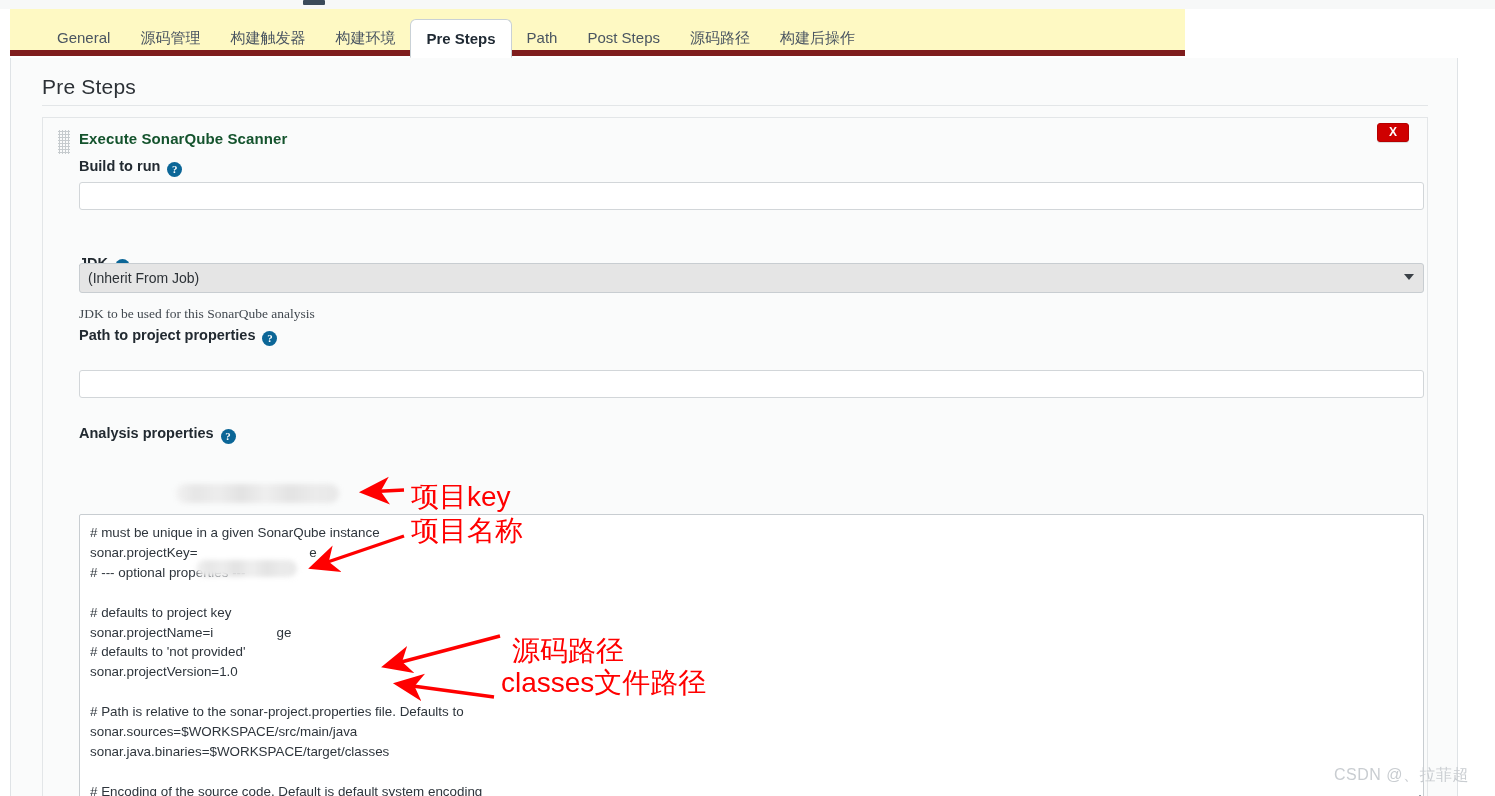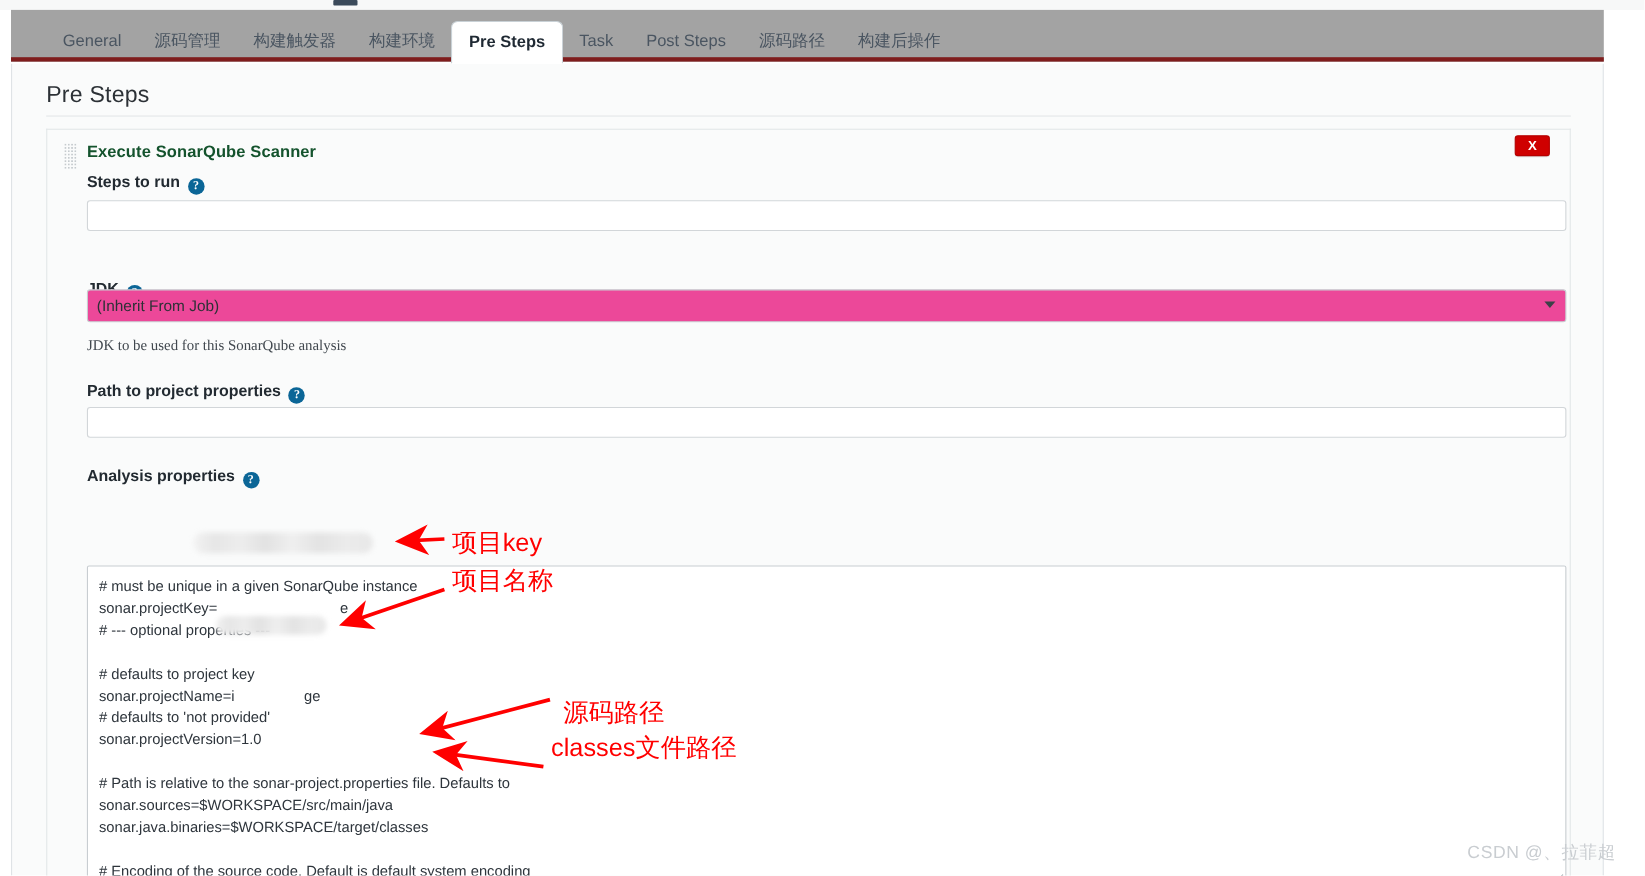--- a/index.html
+++ b/index.html
@@ -34,24 +34,24 @@
     left: 303px; top: 0px;
     width: 22px; height: 5px;
     background: #3b4a5a;
     border-radius: 1px;
   }
 
   
   .tabbar {
     position: absolute;
     left: 10px; top: 9px;
-    width: 1448px;
+    width: 1175px;
     height: 47px;
-    background: #a3a3a3;
-    border-bottom: 4px solid #7f1d1d;
+    background: #fef9c3;
+    border-bottom: 6px solid #7f1d1d;
     box-sizing: border-box;
   }
   .tabs {
     position: absolute;
     left: 32px; top: 8px;
     display: flex;
     align-items: flex-end;
     height: 39px;
   }
   .tab {
@@ -184,21 +184,21 @@
     box-sizing: border-box;
     font-size: 14px;
     color: #333;
     padding: 0 8px;
     font-family: "Liberation Sans", sans-serif;
     outline: none;
   }
   select.sel-input {
     position: absolute;
     height: 30px;
-    background: #ec4899;
+    background: #e5e5e5;
     border: 1px solid #c8cdd1;
     border-radius: 3px;
     box-sizing: border-box;
     font-size: 14px;
     color: #2c3136;
     padding: 0 8px;
     font-family: "Liberation Sans", sans-serif;
     outline: none;
     -webkit-appearance: none;
     appearance: none;
@@ -261,21 +261,21 @@
   
   .anno-layer {
     position: absolute;
     left: 0; top: 0;
     width: 1495px; height: 796px;
     pointer-events: none;
   }
   .anno-text {
     position: absolute;
     color: #ff0000;
-    font-size: 23px;
+    font-size: 28px;
     white-space: nowrap;
     font-family: "Liberation Sans", sans-serif;
   }
 
   
   .redact {
     position: absolute;
     border-radius: 9px;
     background: linear-gradient(90deg,#f2f2f2 0%,#e6e6e6 12%,#ededed 26%,#e2e2e2 40%,#efefef 55%,#e3e3e3 70%,#ebebeb 85%,#e8e8e8 100%);
     filter: blur(2.6px);
@@ -300,55 +300,55 @@
     <div class="top-nub"></div>
   </div>
 
   <div class="tabbar">
     <div class="tabs">
       <div class="tab">General</div>
       <div class="tab">源码管理</div>
       <div class="tab">构建触发器</div>
       <div class="tab">构建环境</div>
       <div class="tab active">Pre Steps</div>
-      <div class="tab">Task</div>
+      <div class="tab">Path</div>
       <div class="tab">Post Steps</div>
       <div class="tab">源码路径</div>
       <div class="tab">构建后操作</div>
     </div>
   </div>
 
   <div class="body-area">
 
     <div class="section-title">Pre Steps</div>
     <div class="section-rule"></div>
 
     <div class="builder">
 
       <div class="grip"></div>
       <div class="builder-title">Execute SonarQube Scanner</div>
       <div class="close-btn">X</div>
 
       <div class="field-label" style="left:36px; top:40px;">
-        <span>Steps to run</span><span class="help-icon">?</span>
+        <span>Build to run</span><span class="help-icon">?</span>
       </div>
       <input class="text-input" style="left: 36px; top: 64px; width: 1345px;" value="">
 
       <div class="field-label" style="left:36px; top:137px;">
         <span>JDK</span><span class="help-icon">?</span>
       </div>
       <div class="sel-wrap" style="left:36px; top:145px; width:1345px; height:30px;">
         <select class="sel-input" style="left:0; top:0; width:1345px;">
           <option>(Inherit From Job)</option>
         </select>
         <div class="sel-chevron"></div>
       </div>
       <div class="help-text" style="left:36px; top:188px;">JDK to be used for this SonarQube analysis</div>
 
-      <div class="field-label" style="left:36px; top:230px;">
+      <div class="field-label" style="left:36px; top:209px;">
         <span>Path to project properties</span><span class="help-icon">?</span>
       </div>
       <input class="text-input" style="left: 36px; top: 252px; width: 1345px;" value="">
 
       <div class="field-label" style="left:36px; top:307px;">
         <span>Analysis properties</span><span class="help-icon">?</span>
       </div>
 
       <div class="ta-wrap">
         <textarea class="ta" spellcheck="false" style=""># must be unique in a given SonarQube instance

